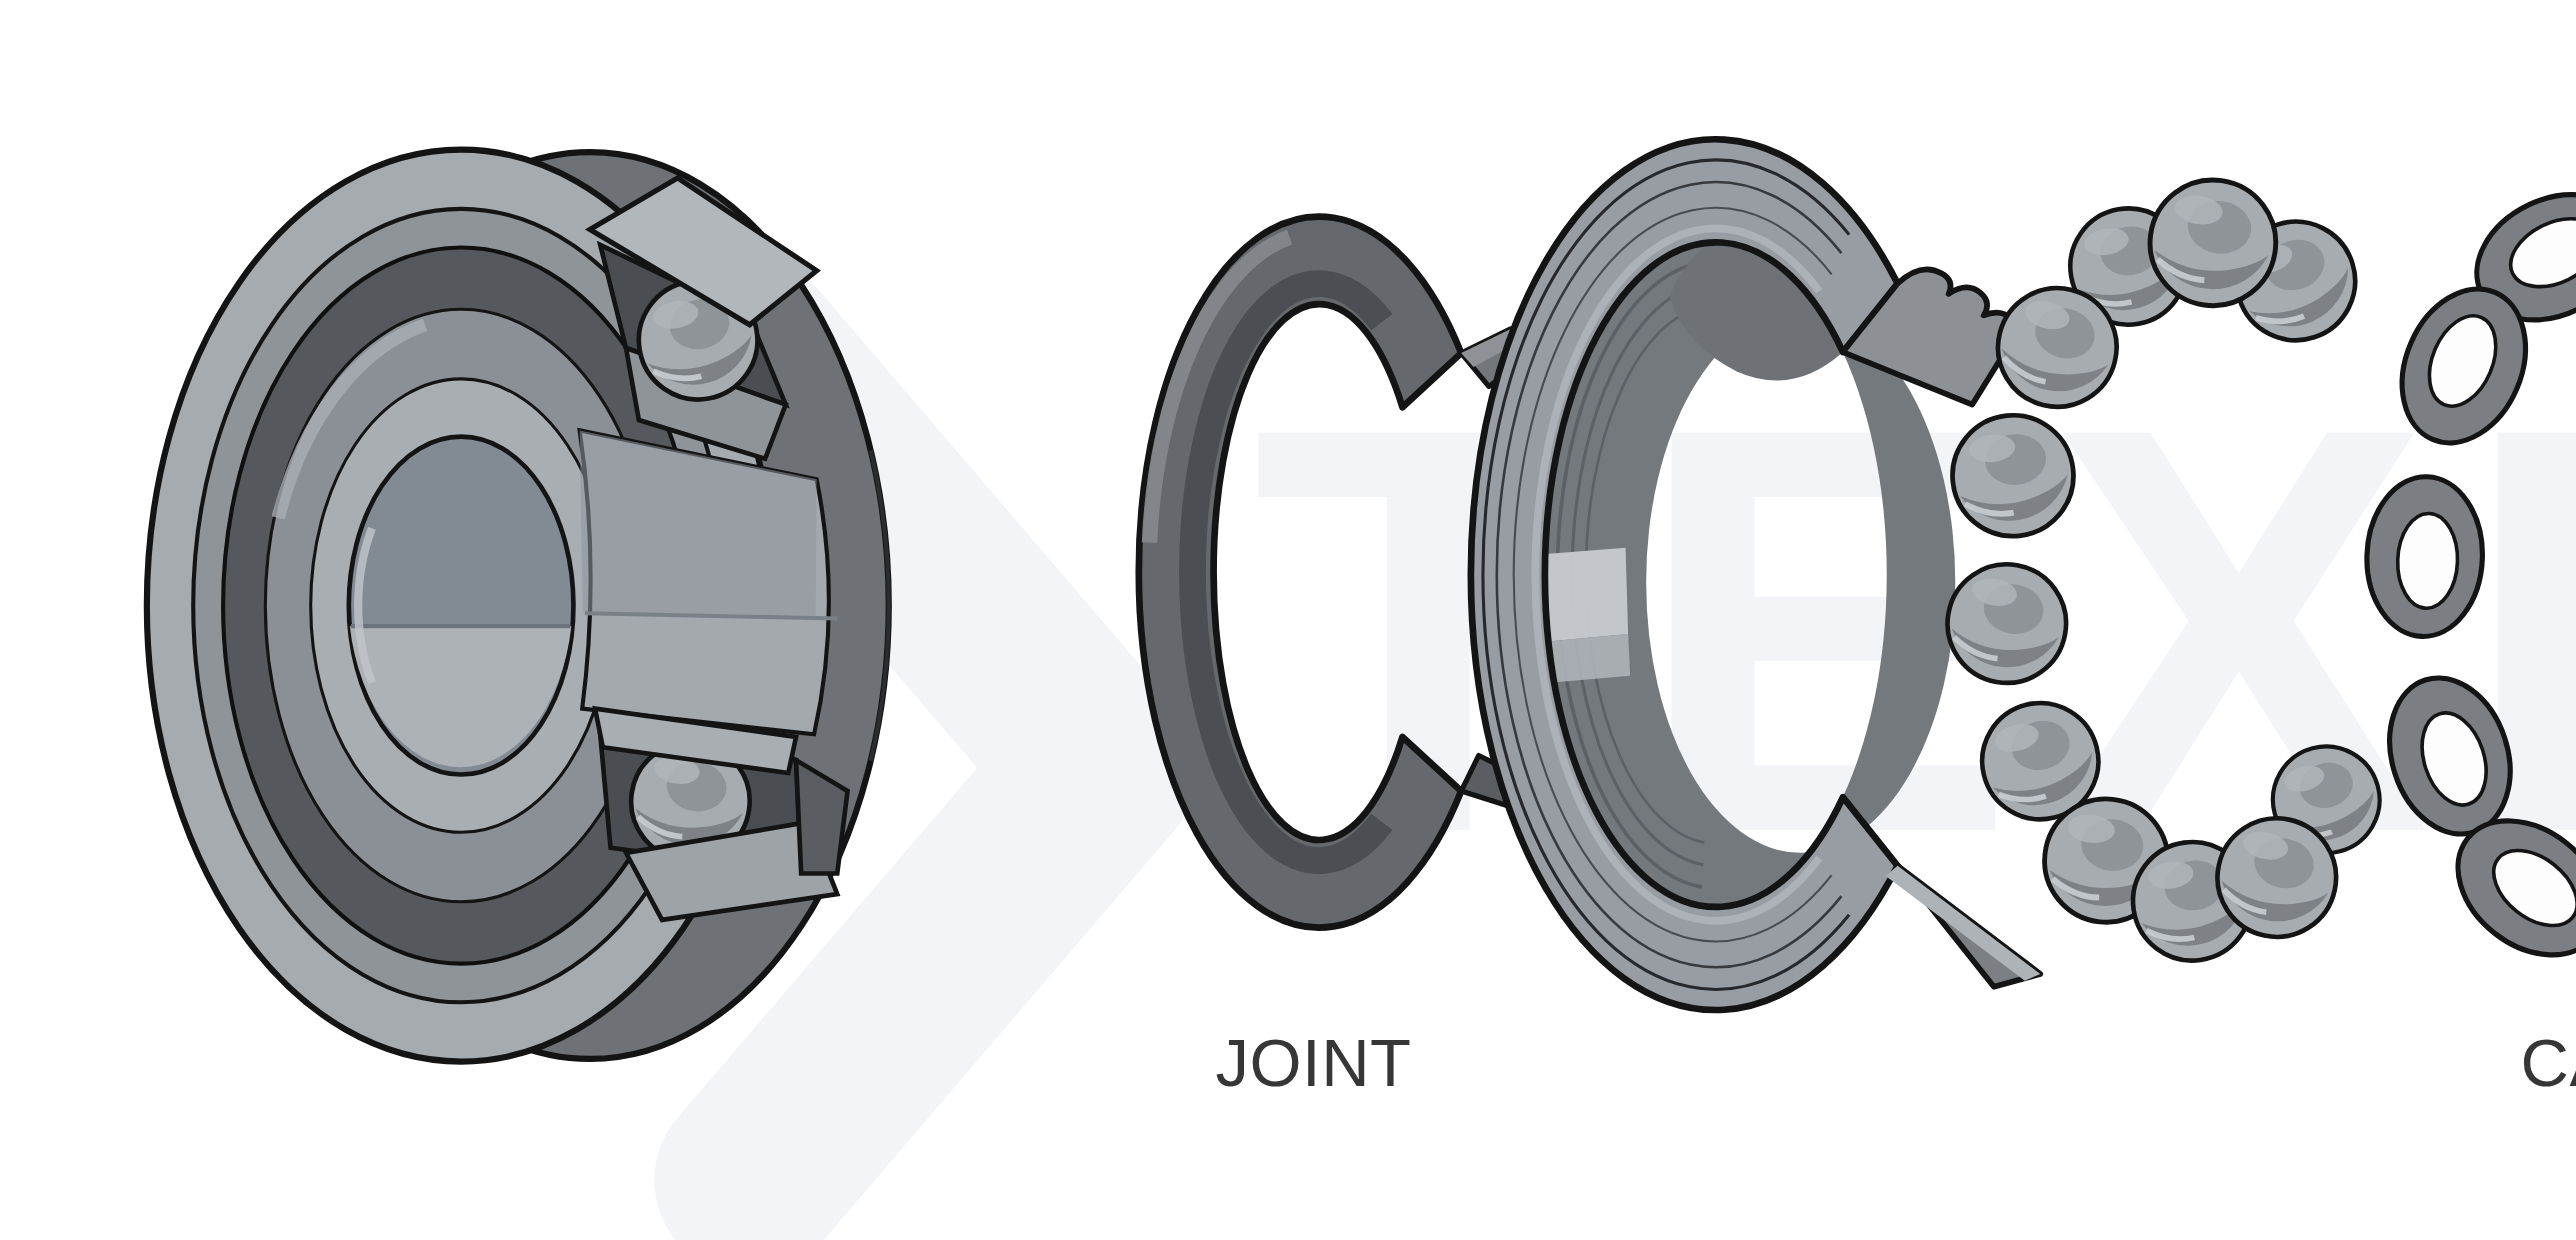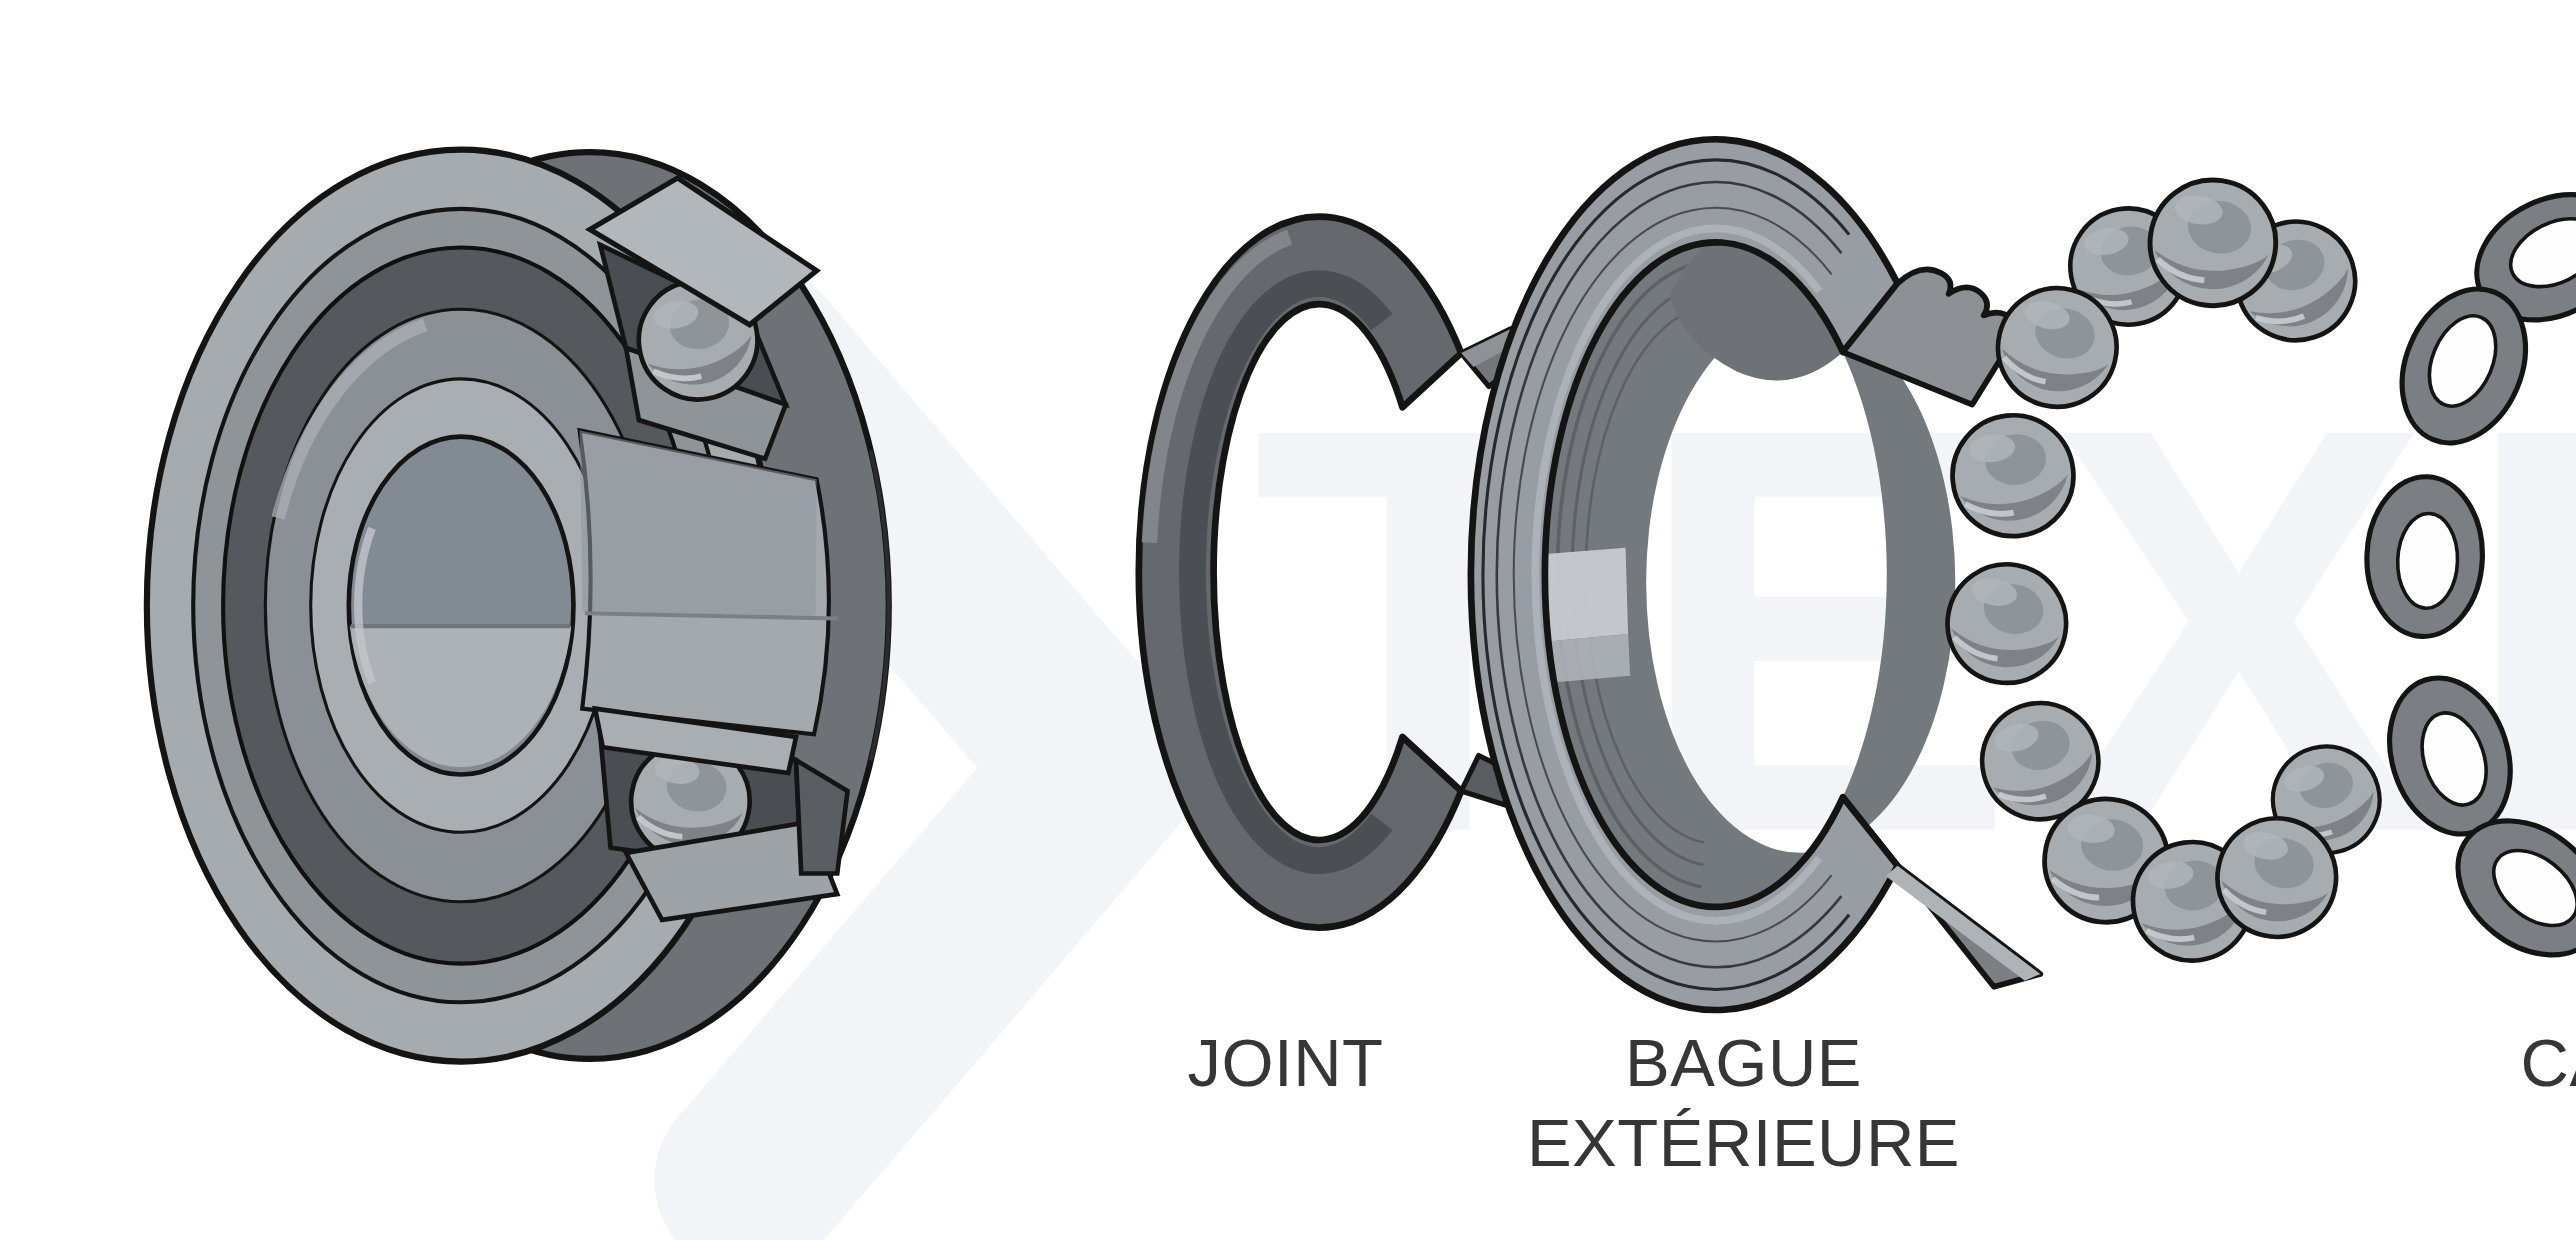--- a/index.html
+++ b/index.html
@@ -185,26 +185,22 @@
   <g transform="translate(6800,1150)">
     <path d="M 259 -426 A 320 725 0 1 0 259 426 L 142 323 A 175 550 0 1 1 142 -323 Z" fill="#606468" stroke="#141414" stroke-width="13" stroke-linejoin="round"></path>
     <path d="M 123 -491 A 215 600 0 1 0 123 491" fill="none" stroke="#44474b" stroke-width="55"></path>
     <path d="M -26 -687 A 300 690 0 0 0 -295 -120" fill="none" stroke="#7b7f83" stroke-width="30" opacity="0.9"></path>
     <path d="M 259 -426 L 310 -452 L 330 -420 L 270 -384 Z" fill="#76797d" stroke="#141414" stroke-width="8" stroke-linejoin="round"></path>
     <path d="M 259 426 L 316 449 L 338 413 L 272 378 Z" fill="#55585c" stroke="#141414" stroke-width="8" stroke-linejoin="round"></path>
   </g>
 
 </svg>
 
-<div class="part-label" style="left:1286px">
+<div class="part-label" style="left:1314px">
   <span class="ln">JOINT</span>
-</div>
-<div class="part-label" style="left:1744px">
-  <span class="ln">BAGUE</span>
-  <span class="ln">EXTÉRIEURE</span>
 </div>
 <div class="part-label" style="left:2202px">
 </div>
 <div class="part-label" style="left:2617px">
   <span class="ln">CAGE</span>
 </div>
 
 </div>
 
 

